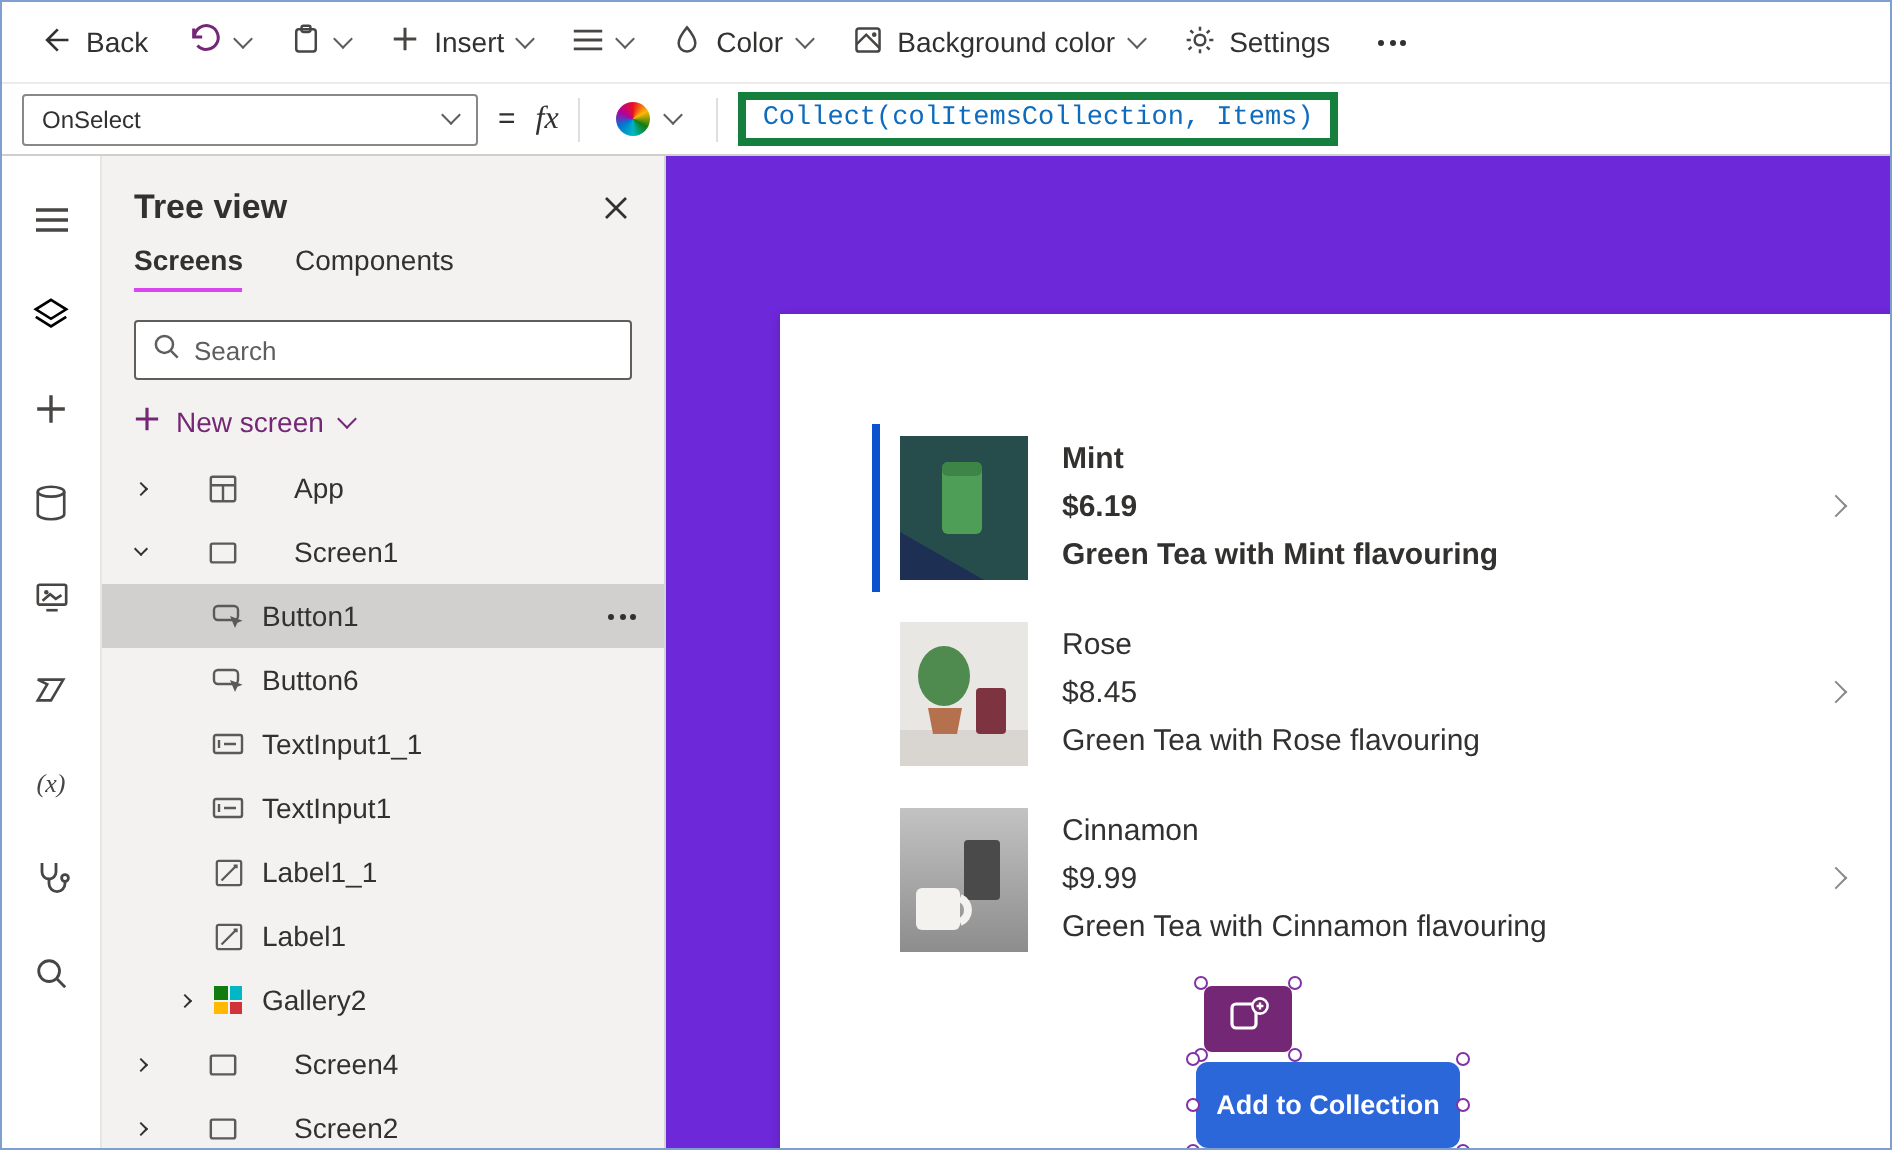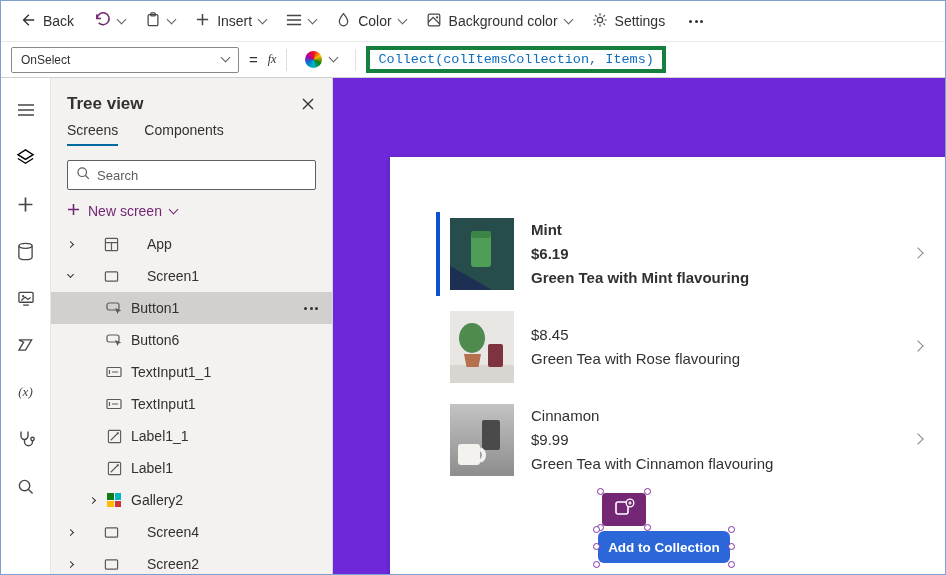--- a/index.html
+++ b/index.html
@@ -12,21 +12,21 @@
   .tbtn svg { flex:0 0 auto; }
   .cv { display:inline-block; width:7px; height:7px; border-right:1.4px solid #605e5c; border-bottom:1.4px solid #605e5c; }
   .cv.down { transform:rotate(45deg); margin-top:-4px; }
   .cv.right { transform:rotate(-45deg); }
   .cv.small { width:5px; height:5px; }
 
   
   .formula-bar { height:37px; flex:0 0 auto; display:flex; align-items:center; padding:0 10px; gap:10px; background:#fff; border-top:1px solid #edebe9; border-bottom:1px solid #d1cfcd; }
   .prop-select { width:228px; height:26px; border:1px solid #8a8886; border-radius:2px; background:#fff; display:flex; align-items:center; justify-content:space-between; padding:0 9px; font-size:12px; cursor:pointer; }
   .eq { font-size:15px; color:#323130; }
-  .fx { font-family:"Liberation Serif", serif; font-style:italic; font-size:12px;text-align:center; }
+  .fx { font-family:"Liberation Serif", serif; font-style:italic; font-size:16px;text-align:center; }
   .vsep { width:1px; height:22px; background:#e1dfdd; }
   .wheel-btn { display:flex; align-items:center; gap:8px; padding:4px 8px; cursor:pointer; background:none; border:none; }
   .wheel { width:17px; height:17px; border-radius:50%; background:conic-gradient(#e81123,#ffb900,#107c10,#00b7c3,#0078d4,#b4009e,#e81123); }
   .formula-code { font-family:"Liberation Mono","DejaVu Sans Mono",monospace; font-size:13.5px; color:#0f6cbd; border:4px solid #15803d; padding:2px 8px; white-space:nowrap; }
 
   
   .body { flex:1; display:flex; overflow:hidden; }
 
   
   .rail { width:50px; flex:0 0 auto; background:#fff; border-right:1px solid #e8e6e4; display:flex; flex-direction:column; align-items:center; padding-top:22px; gap:27px; }
@@ -34,21 +34,21 @@
   .rail-icon.active { color:#000; }
   .vx { font-family:"Liberation Serif", serif; font-style:italic; font-size:13px; }
 
   
   .tree-panel { width:282px; flex:0 0 auto; background:#f3f2f1; border-right:1px solid #d6d4d2; display:flex; flex-direction:column; overflow:hidden; }
   .tree-header { display:flex; align-items:center; justify-content:space-between; padding:16px 18px 8px 16px; }
   .tree-title { font-size:17px; font-weight:700; }
   .close-x { cursor:pointer; display:flex; }
   .tabs { display:flex; gap:26px; padding:0 16px; height:28px; align-items:flex-start; }
   .tab { font-size:14px; padding-bottom:6px; cursor:pointer; border-bottom:2px solid transparent; }
-  .tab.active { font-weight:400; border-bottom:2px solid #0369a1; }
+  .tab.active { font-weight:700; border-bottom:2px solid #d946ef; }
   .search-box { margin:10px 16px 8px; height:30px; background:#fff; border:1px solid #605e5c; border-radius:2px; display:flex; align-items:center; padding:0 8px; gap:7px; }
   .search-box input { border:none; outline:none; font-size:13px; width:100%; font-family:"Liberation Sans",sans-serif; color:#000000; background:transparent; }
   .search-box input::placeholder { color:#605e5c; }
   .new-screen { display:flex; align-items:center; gap:8px; color:#742774; font-size:14px; padding:5px 16px 9px; cursor:pointer; }
   .new-screen .cv { border-color:#742774; }
   .tree-list { flex:1; overflow:hidden; }
   .tree-row { height:32px; display:flex; align-items:center; font-size:14px; padding-right:10px; cursor:pointer; }
   .tree-row.lvl0 { padding-left:12px;gap:19px; }
   .tree-row.lvl1 { padding-left:34px; }
   .tree-row.selected { background:#d2d0ce; }
@@ -66,21 +66,21 @@
   .screen { position:absolute; left:57px; top:79px; width:560px; height:430px; background:#fff; box-shadow:0 1px 5px rgba(0,0,0,.18); }
   .gallery { padding:57px 0 0 60px; display:flex; flex-direction:column; gap:13px; }
   .g-item { position:relative; height:80px; display:flex; align-items:center; }
   .g-item .sel-bar { position:absolute; left:-14px; top:-2px; width:4px; height:84px; background:#0b53ce; }
   .g-img { width:64px; height:72px; flex:0 0 auto; }
   .g-text { margin-left:17px; font-size:15px; line-height:24px; }
   .g-item.selected .g-text { font-weight:700; }
   .g-chev { position:absolute; right:28px; top:50%; margin-top:-5px; width:8px; height:8px; border-right:1.6px solid #8a8886; border-bottom:1.6px solid #8a8886; transform:rotate(-45deg); }
 
   .icon-btn { position:absolute; left:212px; top:336px; width:44px; height:33px; background:#742774; border-radius:4px; display:flex; align-items:center; justify-content:center; cursor:pointer; }
-  .add-btn { position:absolute; left:208px; top:374px; width:132px; height:32px; background:#2b67d9; border-radius:6px; color:#fff; font-size:13.5px; font-weight:700; display:flex; align-items:center; justify-content:center; cursor:pointer; }
+  .add-btn { position:absolute; left:208px; top:374px; width:132px; height:43px; background:#2b67d9; border-radius:6px; color:#fff; font-size:13.5px; font-weight:700; display:flex; align-items:center; justify-content:center; cursor:pointer; }
   .handle { position:absolute; width:7px; height:7px; border-radius:50%; background:#fff; border:1.5px solid #8331a7; }
   .h-tl{left:-5px;top:-5px;} .h-tr{right:-5px;top:-5px;} .h-bl{left:-5px;bottom:-5px;} .h-br{right:-5px;bottom:-5px;}
   .h-ml{left:-5px;top:50%;margin-top:-4px;} .h-mr{right:-5px;top:50%;margin-top:-4px;}
 </style>
 </head>
 <body>
 
 <div class="window">
 
   <div class="toolbar">
@@ -436,20 +436,21 @@
 
           <div class="g-item">
             <svg class="g-img" viewBox="0 0 64 72">
               <rect width="64" height="72" fill="#e9e7e3"></rect>
               <rect x="0" y="54" width="64" height="18" fill="#d9d5d0"></rect>
               <ellipse cx="22" cy="27" rx="13" ry="15" fill="#4f8a4f"></ellipse>
               <path d="M14 43 h17 l-2.5 13 h-12 z" fill="#b5714e"></path>
               <rect x="38" y="33" width="15" height="23" rx="2" fill="#7e3340"></rect>
             </svg>
             <div class="g-text">
+              <div>Rose</div>
               <div>$8.45</div>
               <div>Green Tea with Rose flavouring</div>
             </div>
             <span class="g-chev"></span>
           </div>
 
           <div class="g-item">
             <svg class="g-img" viewBox="0 0 64 72">
               <defs>
                   <linearGradient id="cg" x1="0" y1="0" x2="0" y2="1">

